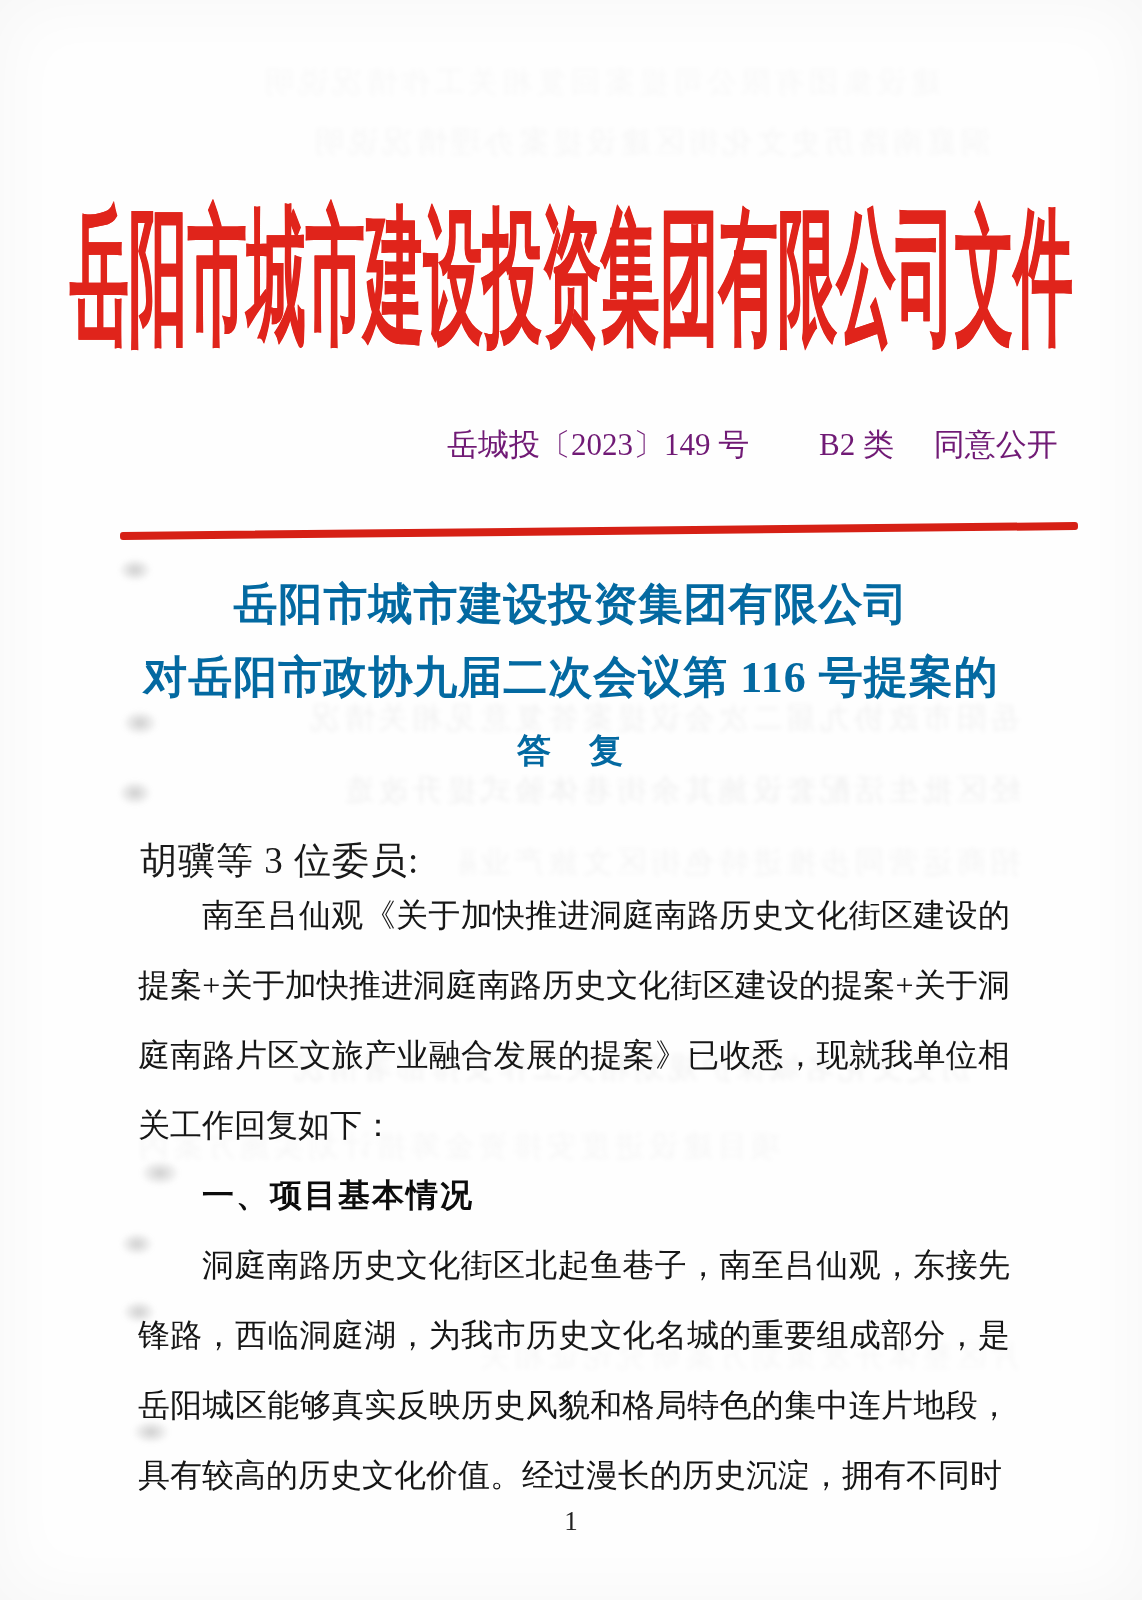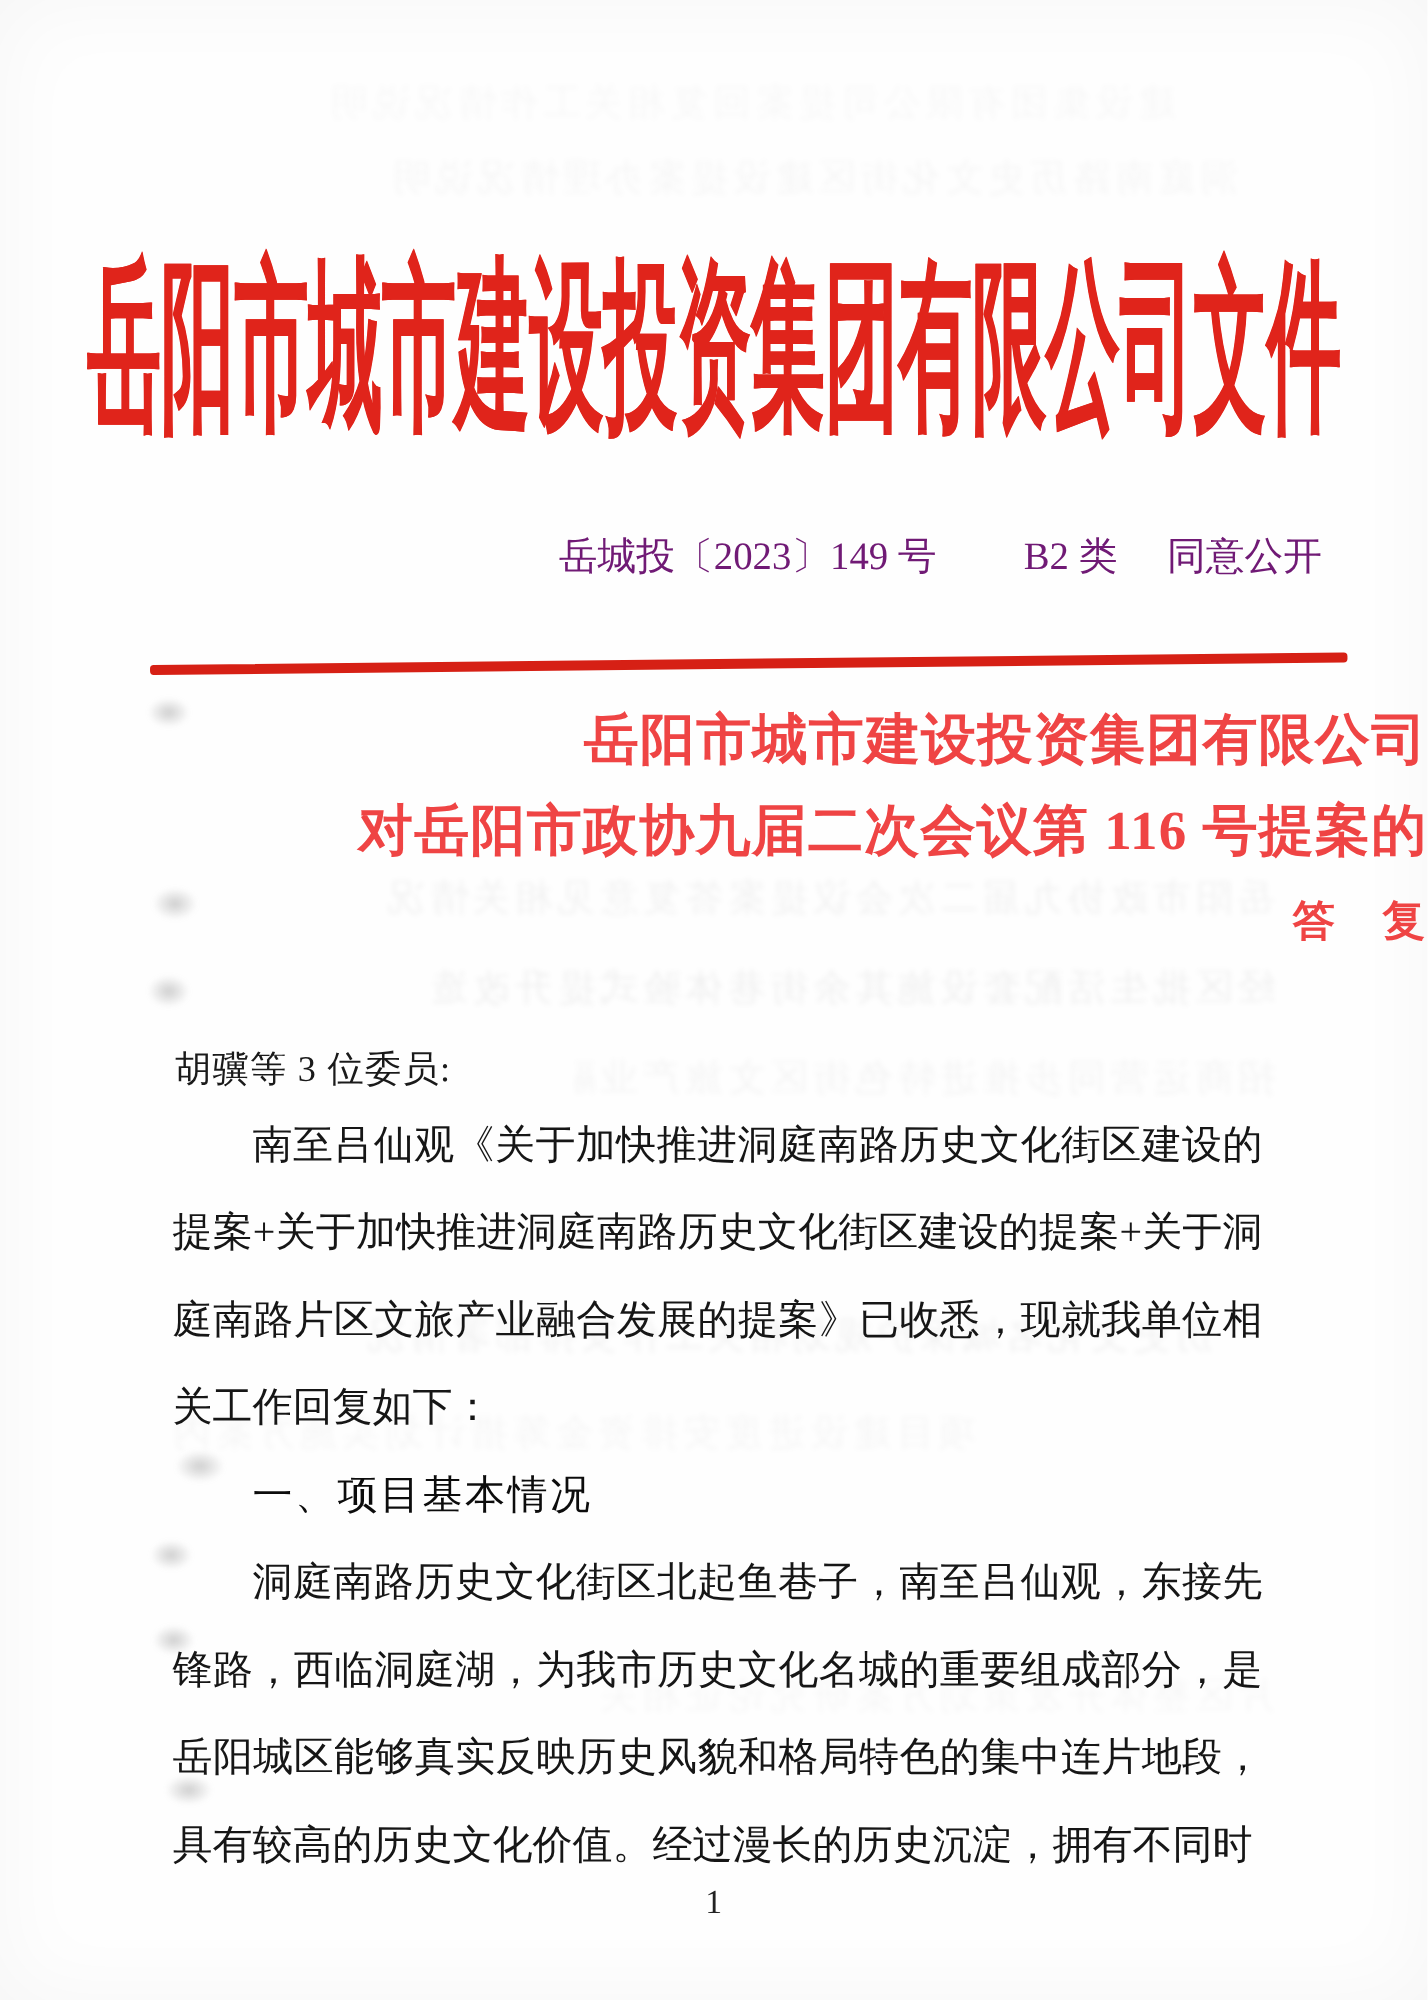--- a/index.html
+++ b/index.html
@@ -80,56 +80,56 @@
     height: 8px;
     background: #d62015;
     border-radius: 3px;
     transform: rotate(-0.6deg);
   }
 
   
   .doc-title {
     position: absolute;
     z-index: 1;
-    top: 555px;
+    top: 568px;
     left: 0;
     width: 100%;
-    text-align: right;
+    text-align: center;
     font-weight: bold;
-    color: #ef4444;
+    color: #0369a1;
     font-size: 44px;
     line-height: 73px;
     letter-spacing: 1px;
   }
   .doc-title .t3 { font-size: 34px; letter-spacing: 2px; }
 
   
   .salutation {
     position: absolute;
     z-index: 1;
     top: 836px;
     left: 140px;
-    font-size: 29px;
+    font-size: 37px;
     letter-spacing: 1px;
   }
   .body-text {
     position: absolute;
     z-index: 1;
     top: 880px;
     left: 138px;
     width: 872px;
     font-size: 32px;
     line-height: 70px;
     text-align: justify;
     color: #161616;
   }
   .body-text p { margin: 0; text-indent: 2em; }
   .section-heading {
     font-family: "Liberation Sans", "DejaVu Sans", sans-serif;
-    font-weight: normal;
+    font-weight: bold;
     text-indent: 2em;
     letter-spacing: 2px;
     color: #0c0c0c;
   }
 
   .page-number {
     position: absolute;
     z-index: 1;
     top: 1506px;
     left: 0;

